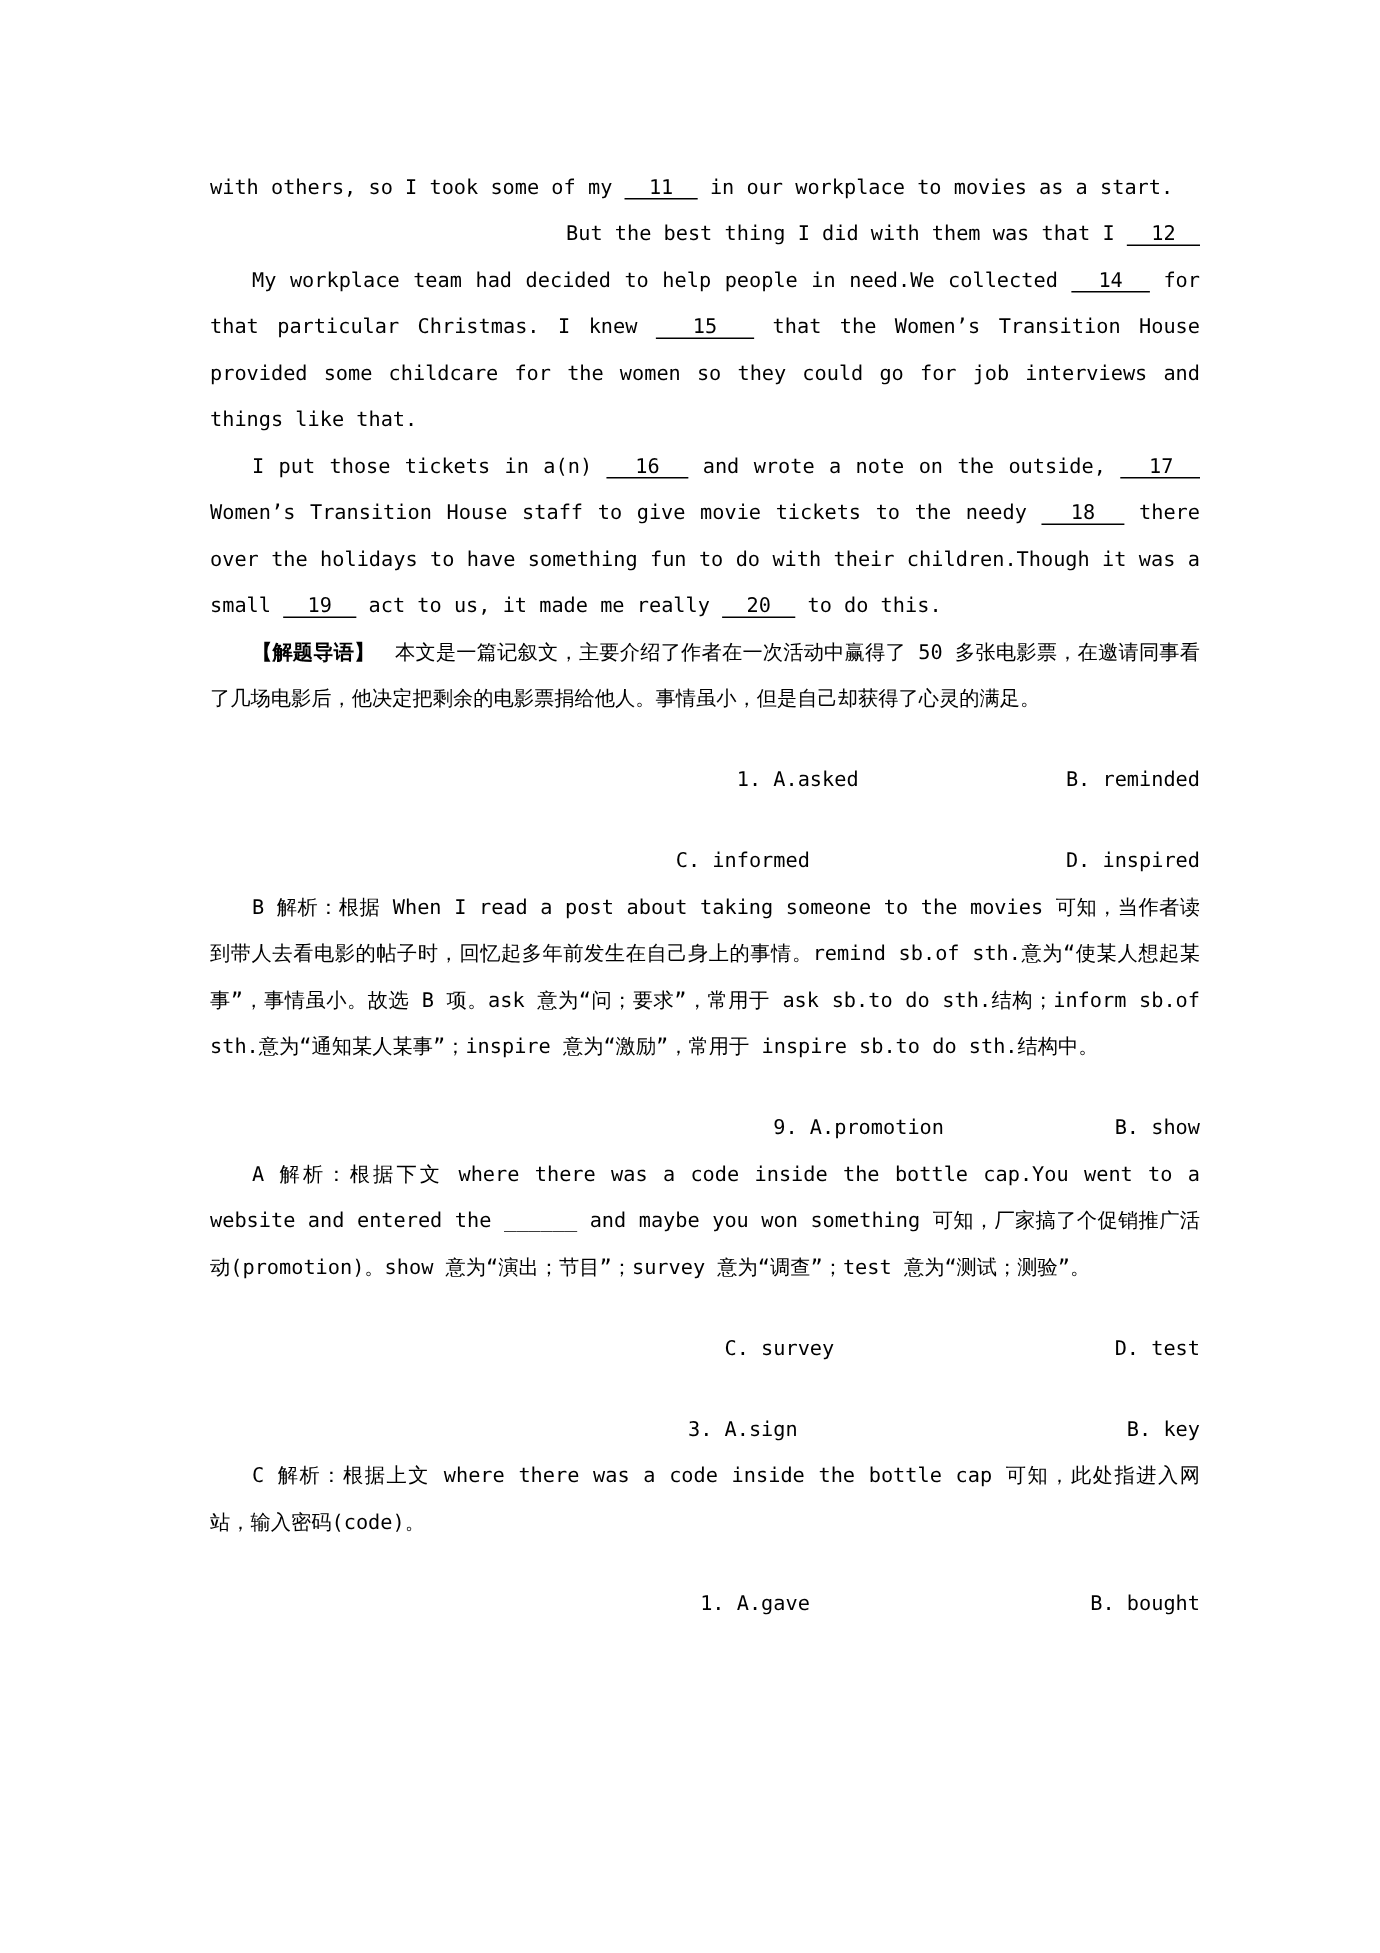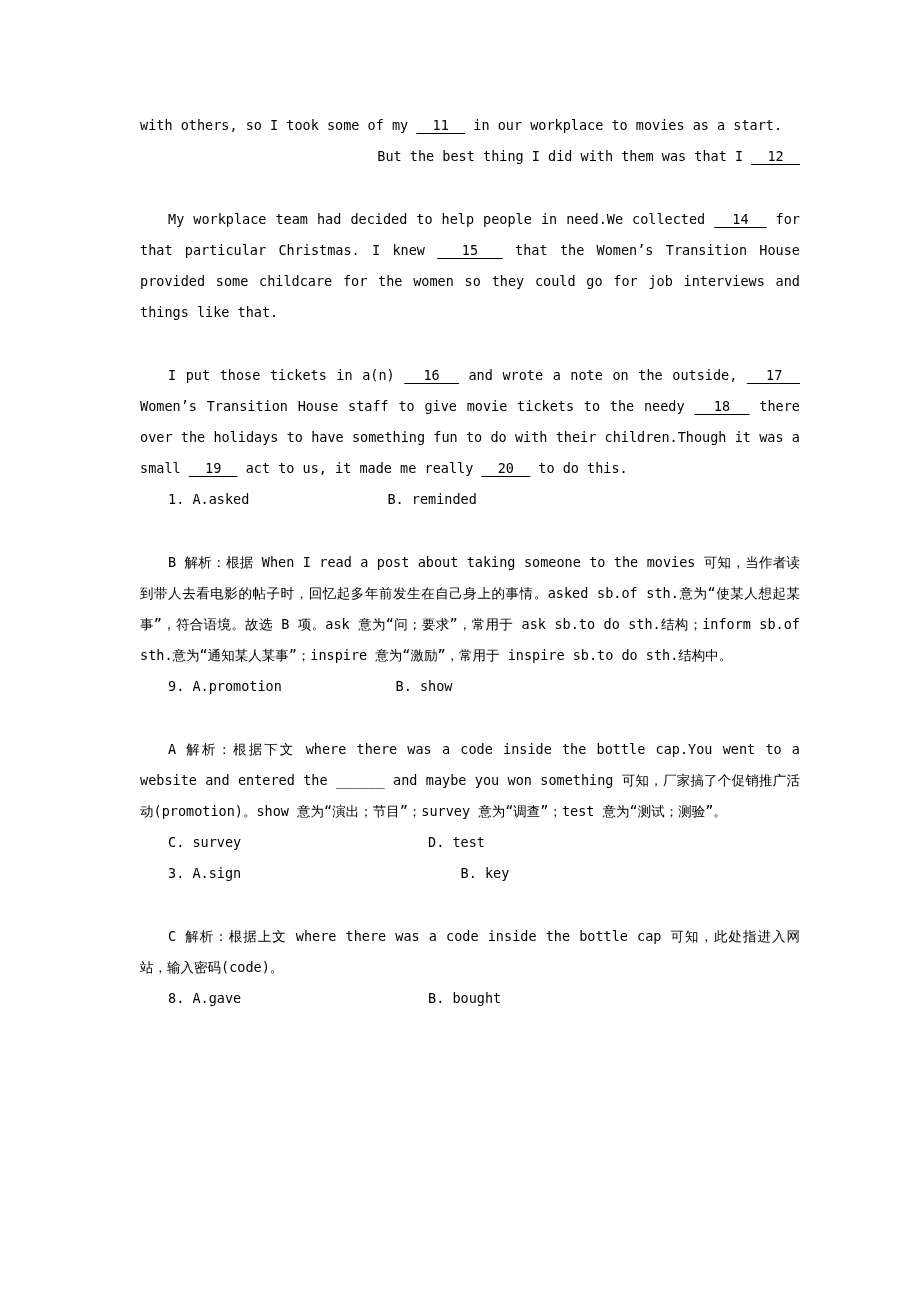--- a/index.html
+++ b/index.html
@@ -19,46 +19,49 @@
     padding: 110px 120px 0 140px;
     overflow: hidden;
   }
   .block {
     margin: 0;
     text-align: justify;
   }
   .line { text-align: left; }
   .line-right { text-align: right; }
   .para { text-align: justify; }
-  .para-indent { text-indent: 28px; margin-top: 32px; }
+  .para-indent { text-indent: 28px; }
   .options {
     white-space: pre;
-    text-align: left;
+    text-align: right;
     padding-left: 28px;
     text-indent: 0;
+    margin-top: 23px;
   }
   .blank {
     text-decoration: underline;
     text-underline-offset: 3px;
   }
   .label {
     font-weight: bold;
   }
 </style>
 </head>
 <body>
 
 <div class="page">
   <div>
       <div class="block line">with others, so I took some of my <span class="blank">&nbsp;&nbsp;11&nbsp;&nbsp;</span> in our workplace to movies as a start.</div>
       <div class="block line-right">But the best thing I did with them was that I <span class="blank">&nbsp;&nbsp;12&nbsp;&nbsp;</span></div>
       <div class="block para para-indent">My workplace team had decided to help people in need.We collected <span class="blank">&nbsp;&nbsp;14&nbsp;&nbsp;</span> for that particular Christmas. I knew <span class="blank">&nbsp;&nbsp;15&nbsp;&nbsp;</span> that the Women’s Transition House provided some childcare for the women so they could go for job interviews and things like that.</div>
       <div class="block para para-indent">I put those tickets in a(n) <span class="blank">&nbsp;&nbsp;16&nbsp;&nbsp;</span> and wrote a note on the outside, <span class="blank">&nbsp;&nbsp;17&nbsp;&nbsp;</span> Women’s Transition House staff to give movie tickets to the needy <span class="blank">&nbsp;&nbsp;18&nbsp;&nbsp;</span> there over the holidays to have something fun to do with their children.Though it was a small <span class="blank">&nbsp;&nbsp;19&nbsp;&nbsp;</span> act to us, it made me really <span class="blank">&nbsp;&nbsp;20&nbsp;&nbsp;</span> to do this.</div>
+      <div class="block para para-indent"><span class="label">【解题导语】</span>　本文是一篇记叙文，主要介绍了作者在一次活动中赢得了 50 多张电影票，在邀请同事看了几场电影后，他决定把剩余的电影票捐给他人。事情虽小，但是自己却获得了心灵的满足。</div>
       <div class="block options">1. A.asked                 B. reminded</div>
-      <div class="block para para-indent">B 解析：根据 When I read a post about taking someone to the movies 可知，当作者读到带人去看电影的帖子时，回忆起多年前发生在自己身上的事情。asked sb.of sth.意为“使某人想起某事”，符合语境。故选 B 项。ask 意为“问；要求”，常用于 ask sb.to do sth.结构；inform sb.of sth.意为“通知某人某事”；inspire 意为“激励”，常用于 inspire sb.to do sth.结构中。</div>
+      <div class="block options">C. informed                     D. inspired</div>
+      <div class="block para para-indent">B 解析：根据 When I read a post about taking someone to the movies 可知，当作者读到带人去看电影的帖子时，回忆起多年前发生在自己身上的事情。remind sb.of sth.意为“使某人想起某事”，事情虽小。故选 B 项。ask 意为“问；要求”，常用于 ask sb.to do sth.结构；inform sb.of sth.意为“通知某人某事”；inspire 意为“激励”，常用于 inspire sb.to do sth.结构中。</div>
       <div class="block options">9. A.promotion              B. show</div>
       <div class="block para para-indent">A 解析：根据下文 where there was a code inside the bottle cap.You went to a website and entered the ______ and maybe you won something 可知，厂家搞了个促销推广活动(promotion)。show 意为“演出；节目”；survey 意为“调查”；test 意为“测试；测验”。</div>
       <div class="block options">C. survey                       D. test</div>
       <div class="block options">3. A.sign                           B. key</div>
       <div class="block para para-indent">C 解析：根据上文 where there was a code inside the bottle cap 可知，此处指进入网站，输入密码(code)。</div>
-      <div class="block options">8. A.gave                       B. bought</div>
+      <div class="block options">1. A.gave                       B. bought</div>
     </div>
 </div>
 
 </body></html>

